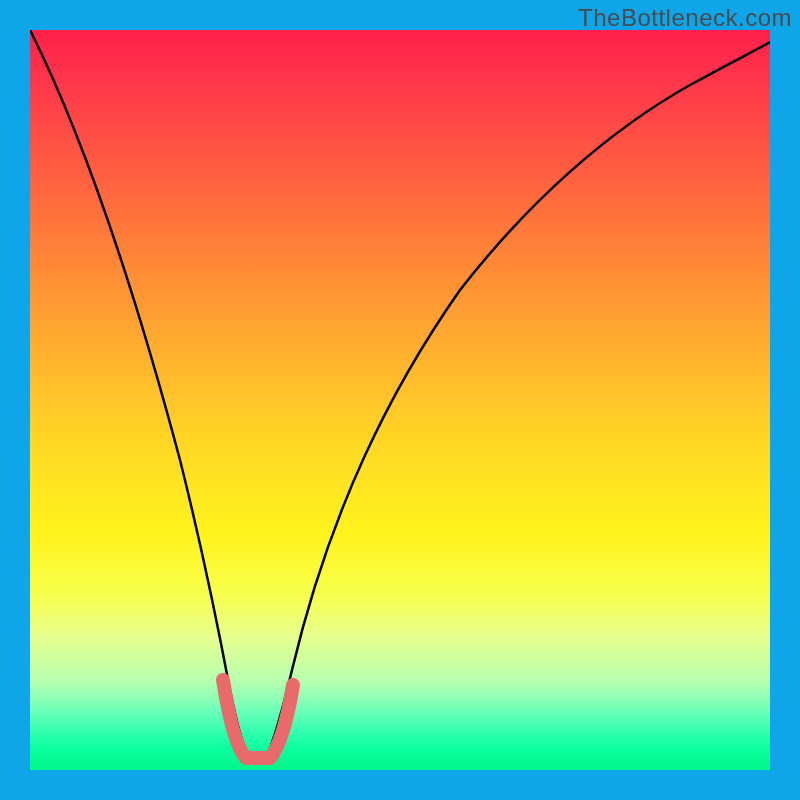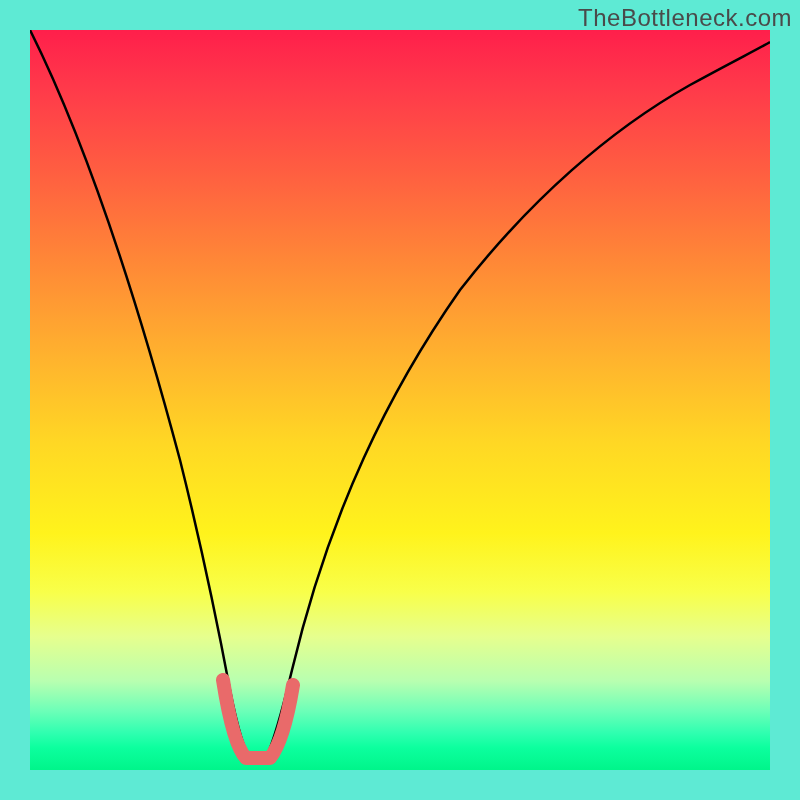--- a/index.html
+++ b/index.html
@@ -10,21 +10,21 @@
     background: #000;
     position: relative;
     font-family: Arial, Helvetica, sans-serif;
   }
   .frame {
     position: absolute;
     top: 0;
     left: 0;
     width: 800px;
     height: 800px;
-    background: #5eead4;
+    background: #0ea5e9;
   }
   .plot-area {
     position: absolute;
     top: 30px;
     left: 30px;
     width: 740px;
     height: 740px;
     background: linear-gradient(
       to bottom,
       #ff1f4b 0%,

